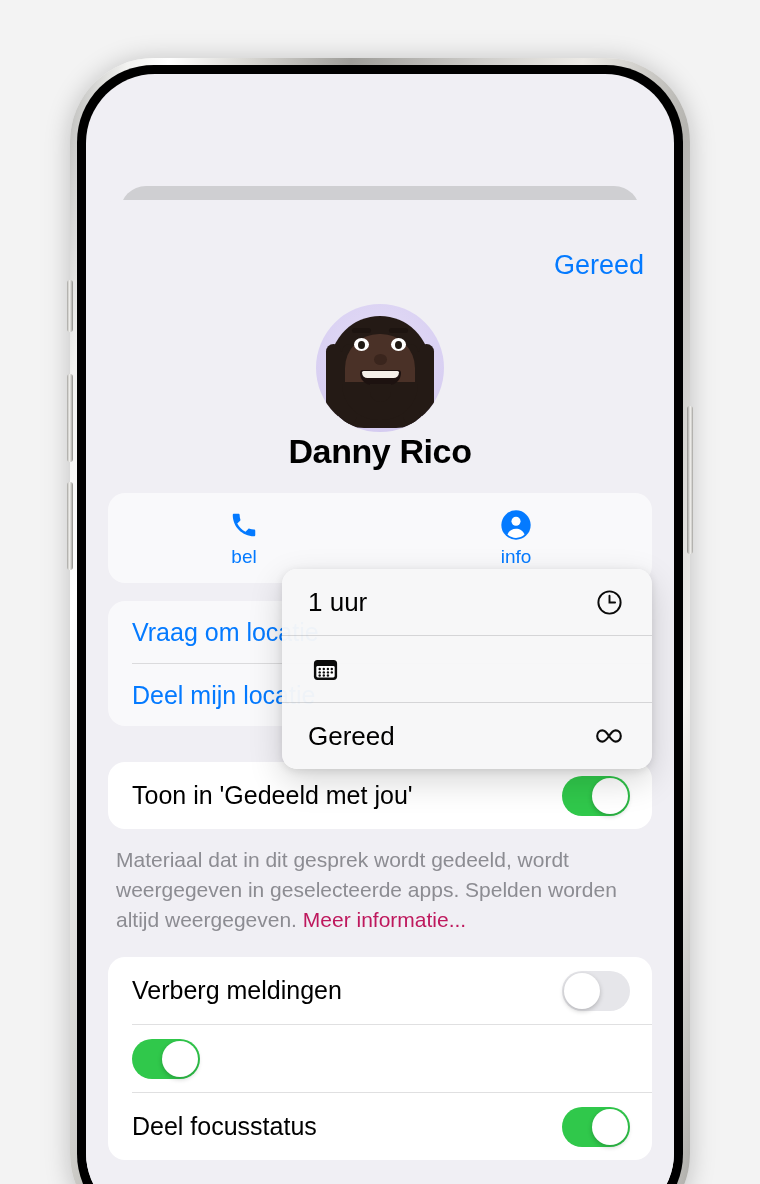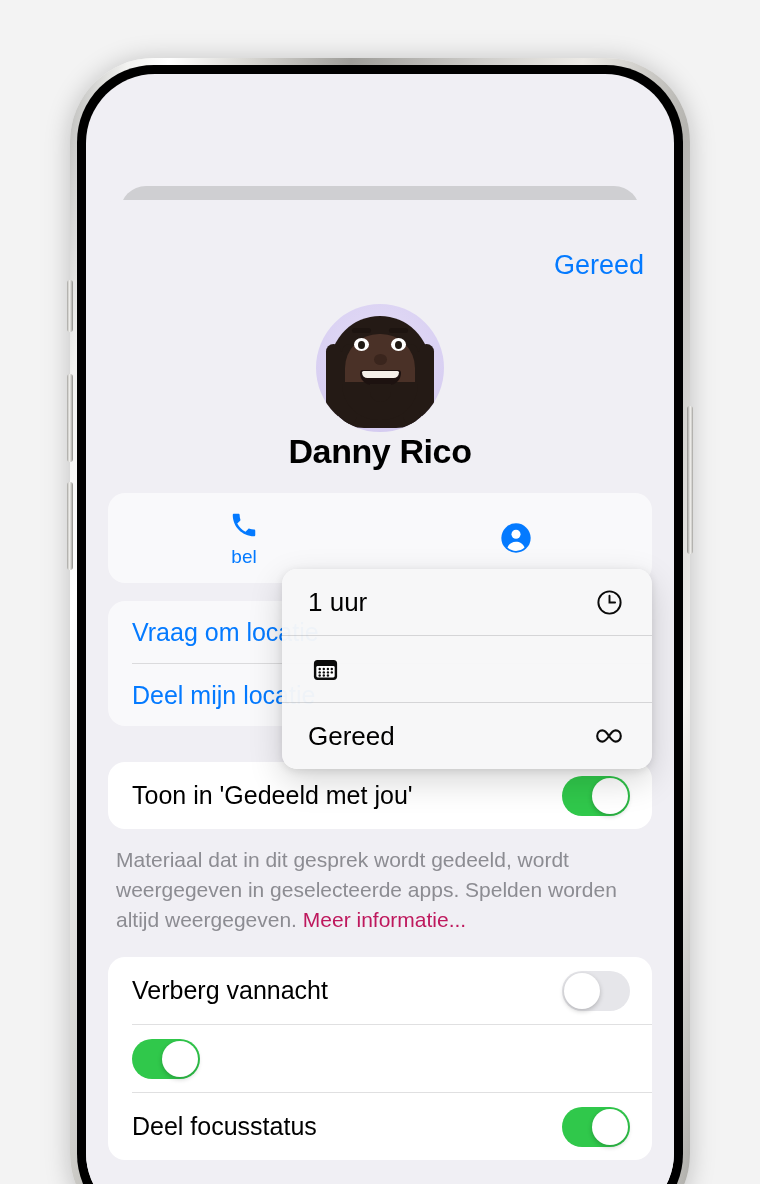--- a/index.html
+++ b/index.html
@@ -267,20 +267,21 @@
             <div class="lbl">bel</div>
           </div>
           <div class="act">
             <div class="glyph">
               <svg width="32" height="32" viewBox="0 0 24 24">
                 <circle cx="12" cy="12" r="11" fill="#047aff"></circle>
                 <circle cx="12" cy="9.2" r="3.4" fill="#fff"></circle>
                 <path d="M5.6 19.2c1.1-2.8 3.6-4.3 6.4-4.3s5.3 1.5 6.4 4.3c-1.7 1.6-3.9 2.5-6.4 2.5s-4.7-.9-6.4-2.5z" fill="#fff"></path>
               </svg>
             </div>
+            <div class="lbl">info</div>
           </div>
         </div>
 
         <div class="card translucent" id="location">
           <div class="loc-row">Vraag om locatie</div>
           <div class="hair"></div>
           <div class="loc-row">Deel mijn locatie</div>
         </div>
 
         <div class="card" style="margin-top:36px">
@@ -291,21 +292,21 @@
               </span>
           </div>
         </div>
 
         <div id="footnote">
           <span>Materiaal dat in dit gesprek wordt gedeeld, wordt weergegeven in geselecteerde apps. Spelden worden altijd weergegeven. </span><a href="#">Meer informatie...</a>
         </div>
 
         <div class="card" id="bottom-card">
           <div class="trow">
-            <span class="t-label">Verberg vannacht</span>
+            <span class="t-label">Verberg meldingen</span>
             <span class="sw off">
                 <span class="knob"></span>
               </span>
           </div>
           <div class="hair"></div>
           <div class="trow">
             <span class="sw on">
                 <span class="knob"></span>
               </span>
           </div>

